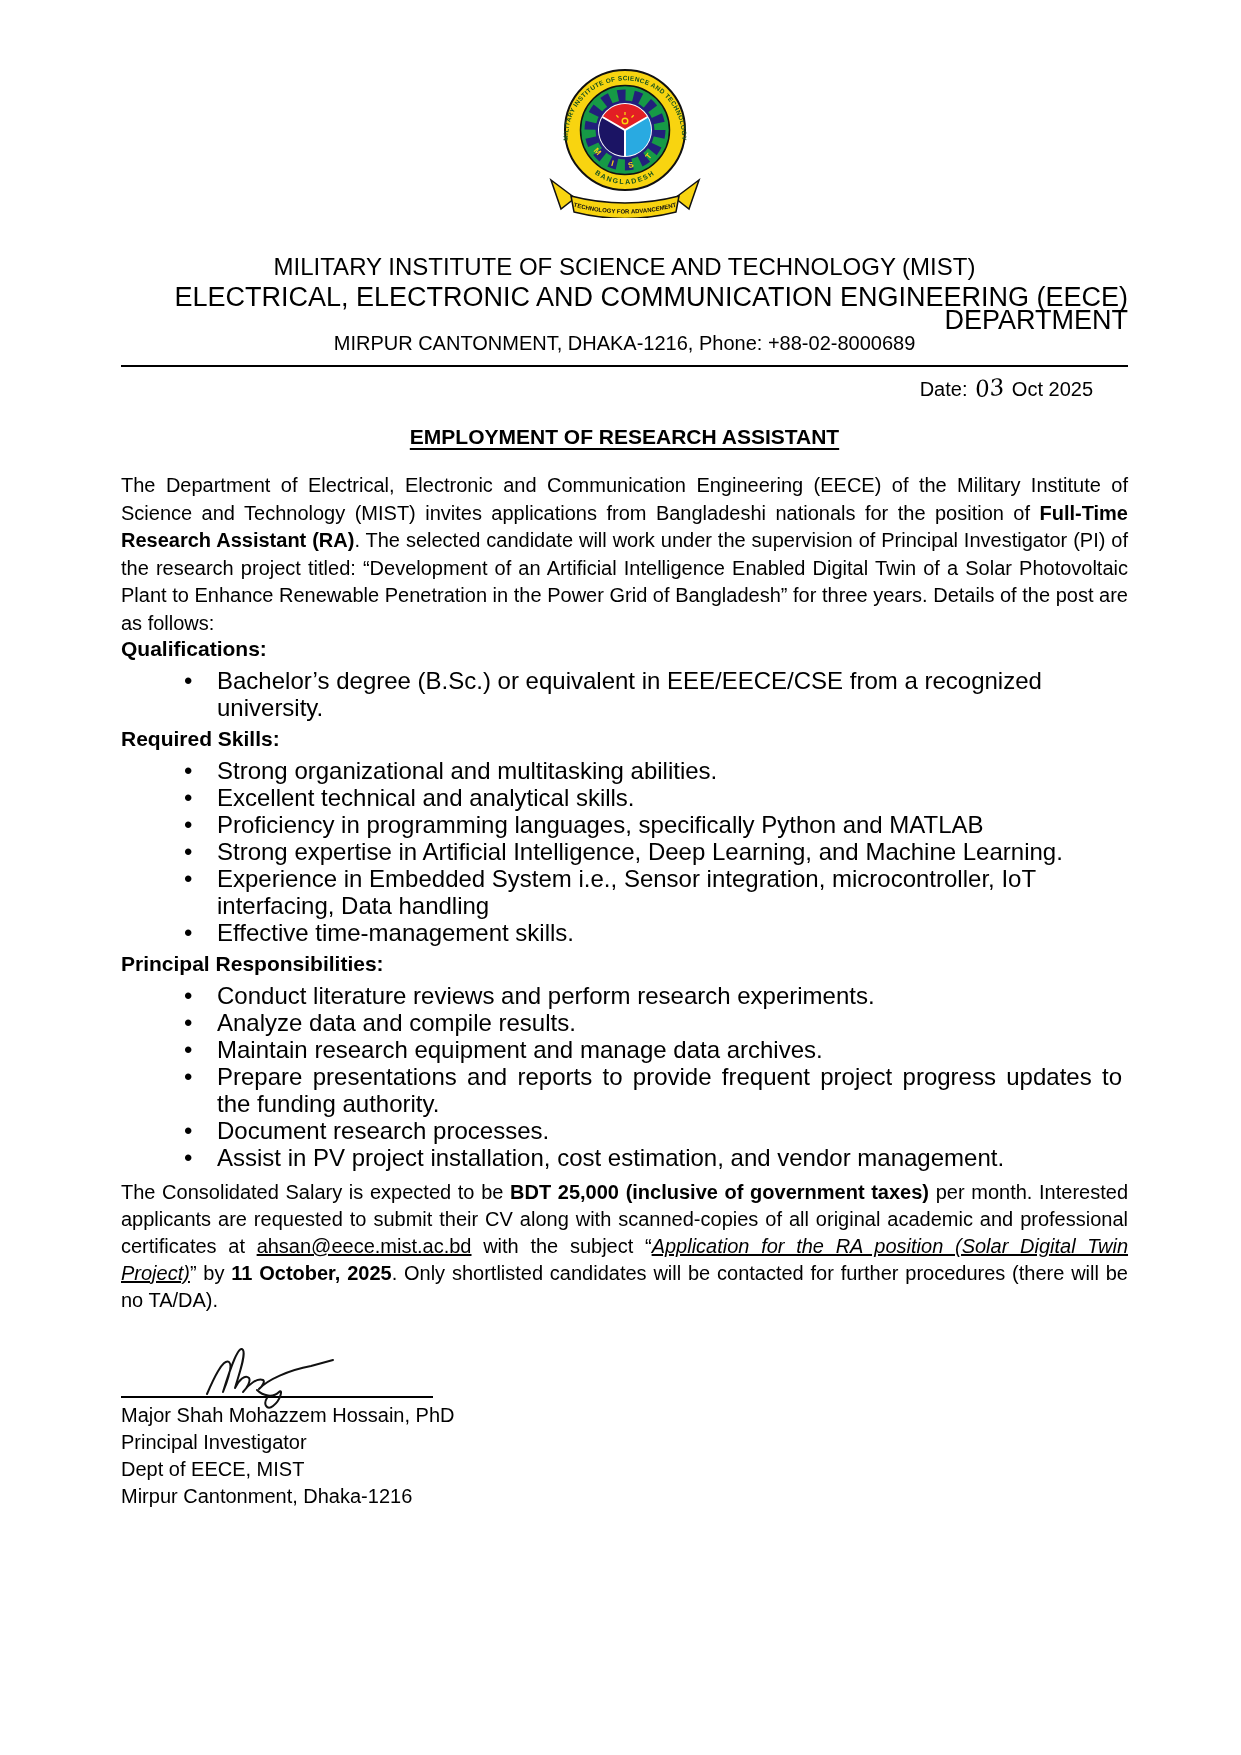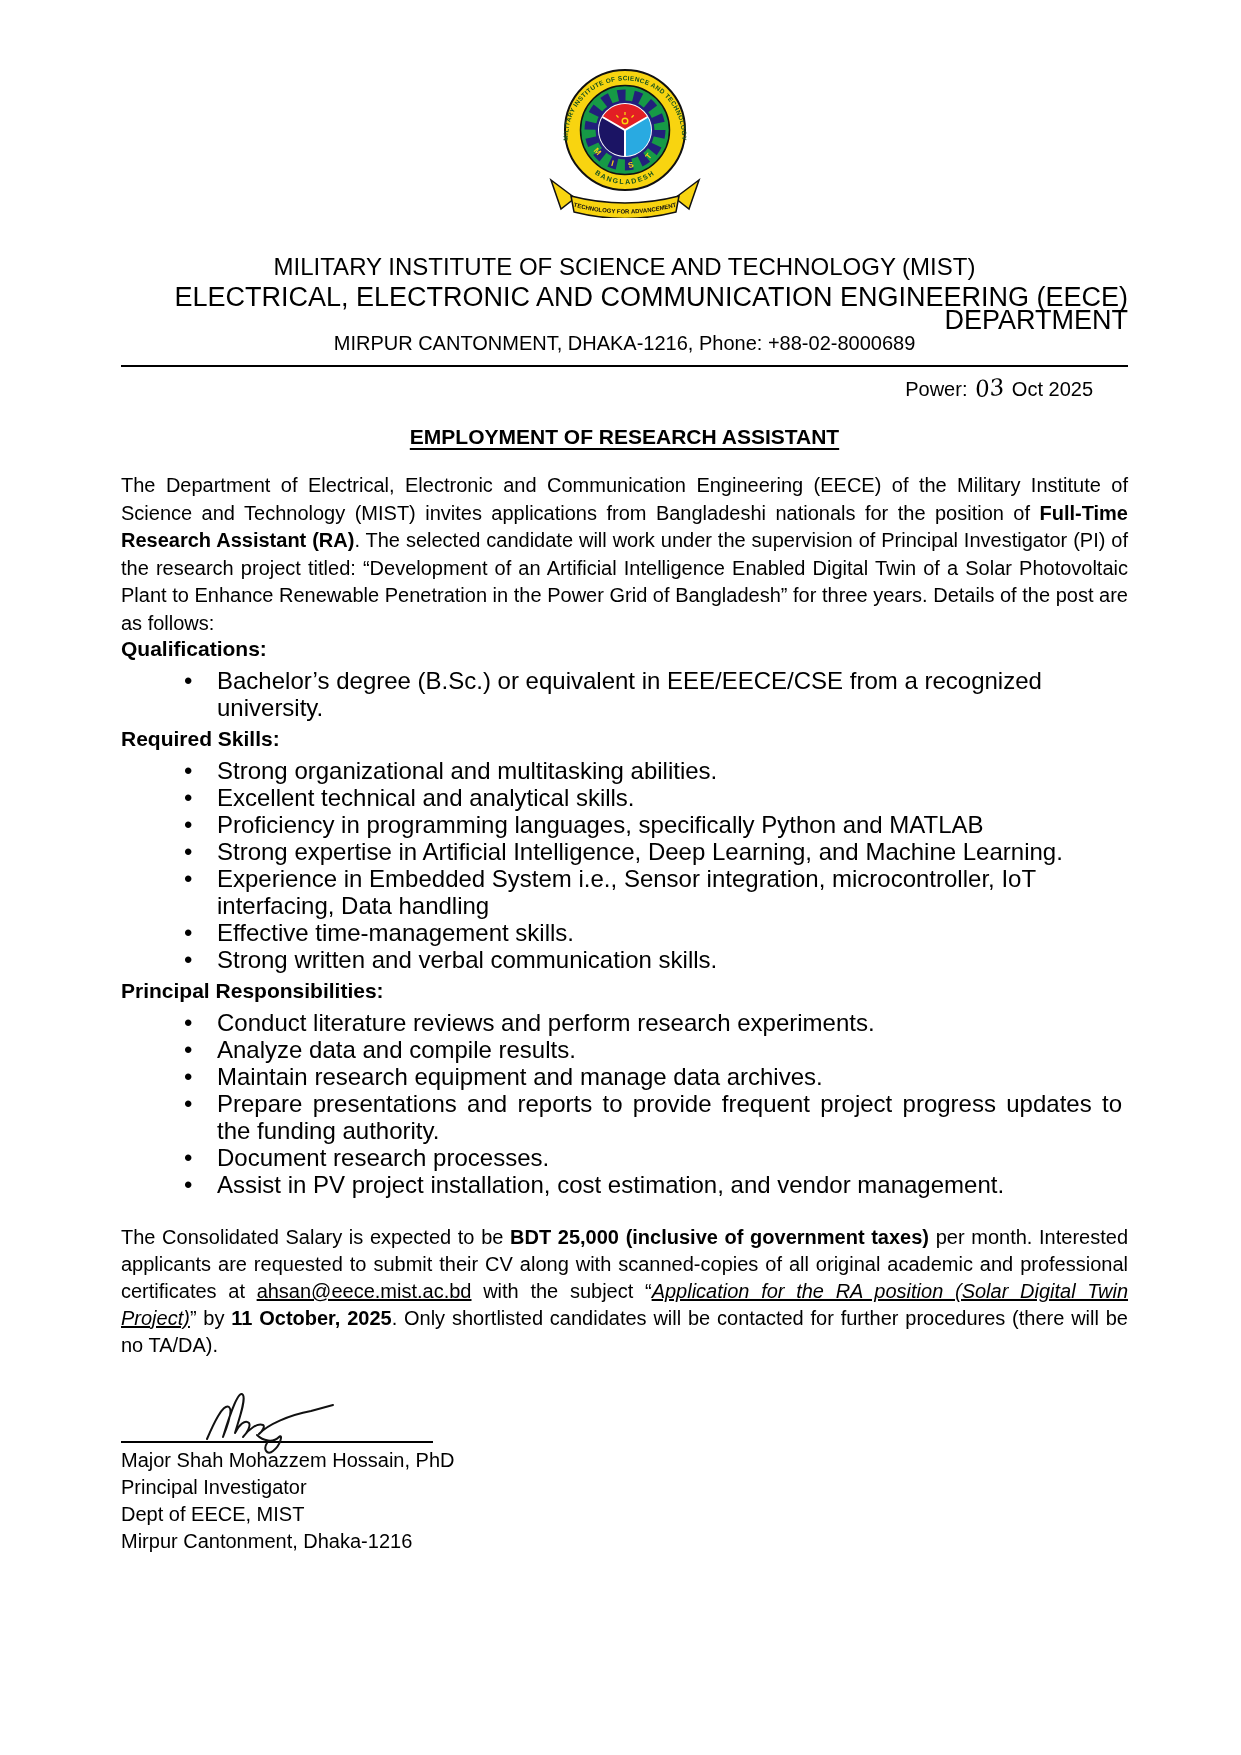--- a/index.html
+++ b/index.html
@@ -28,21 +28,21 @@
   .h-qual{margin-top:36px;}
   .h-skills{margin-top:27px;}
   .h-resp{margin-top:29px;}
   ul.blist{list-style:none;margin:6px;padding:0;font-size:24px;line-height:27px;}
   .l-qual{margin-top:32px;}
   .l-skills{margin-top:34px;}
   .l-resp{margin-top:33px;}
   ul.blist li{position:relative;padding-left:90px;}
   ul.blist li::before{content:"\2022";position:absolute;left:57px;top:0;}
   ul.blist.justify li{text-align:justify;}
-  .closing{margin-top:26px;line-height:27px;}
+  .closing{margin-top:8px;line-height:27px;}
   .email{text-decoration:underline;}
   .subject{font-style:italic;text-decoration:underline;}
   b{font-weight:bold;}
   .sig-area{margin-top:24px;width:312px;height:58px;border-bottom:2.5px solid #000;position:relative;}
   .sig-area svg{position:absolute;left:72px;bottom:-16px;overflow:visible;}
   .sig-block{margin-top:4px;font-size:20px;line-height:27px;}
 </style>
 </head>
 <body>
 
@@ -93,40 +93,39 @@
         <textPath href="#arcRibbon" startOffset="50%" text-anchor="middle">TECHNOLOGY FOR ADVANCEMENT</textPath>
       </text>
     </svg>
   </div>
 
   <div class="institute">MILITARY INSTITUTE OF SCIENCE AND TECHNOLOGY (MIST)</div>
   <div class="dept">ELECTRICAL, ELECTRONIC AND COMMUNICATION ENGINEERING (EECE) DEPARTMENT</div>
   <div class="addr">MIRPUR CANTONMENT, DHAKA-1216, Phone: +88-02-8000689</div>
   <hr class="rule">
 
-  <div class="date-row"><span>Power: </span><span class="handwritten">03</span><span> Oct 2025</span></div>
+  <div class="date-row"><span>Date: </span><span class="handwritten">03</span><span> Oct 2025</span></div>
 
   <div class="doc-title">EMPLOYMENT OF RESEARCH ASSISTANT</div>
 
   <p class="para justify"><span>The Department of Electrical, Electronic and Communication Engineering (EECE) of the Military Institute of Science and Technology (MIST) invites applications from Bangladeshi nationals for the position of </span><b>Full-Time Research Assistant (RA)</b><span>. The selected candidate will work under the supervision of Principal Investigator (PI) of the research project titled: “Development of an Artificial Intelligence Enabled Digital Twin of a Solar Photovoltaic Plant to Enhance Renewable Penetration in the Power Grid of Bangladesh” for three years. Details of the post are as follows:</span></p>
 
   <h3 class="sec h-qual">Qualifications:</h3>
   <ul class="blist l-qual">
     <li>Bachelor’s degree (B.Sc.) or equivalent in EEE/EECE/CSE from a recognized university.</li>
   </ul>
 
   <h3 class="sec h-skills">Required Skills:</h3>
   <ul class="blist l-skills">
     <li>Strong organizational and multitasking abilities.</li>
     <li>Excellent technical and analytical skills.</li>
     <li>Proficiency in programming languages, specifically Python and MATLAB</li>
     <li>Strong expertise in Artificial Intelligence, Deep Learning, and Machine Learning.</li>
     <li>Experience in Embedded System i.e., Sensor integration, microcontroller, IoT interfacing, Data handling</li>
     <li>Effective time-management skills.</li>
-    <li>Strong written and verbal communication skills.</li>
   </ul>
 
   <h3 class="sec h-resp">Principal Responsibilities:</h3>
   <ul class="blist l-resp justify">
     <li>Conduct literature reviews and perform research experiments.</li>
     <li>Analyze data and compile results.</li>
     <li>Maintain research equipment and manage data archives.</li>
     <li>Prepare presentations and reports to provide frequent project progress updates to the funding authority.</li>
     <li>Document research processes.</li>
     <li>Assist in PV project installation, cost estimation, and vendor management.</li>

